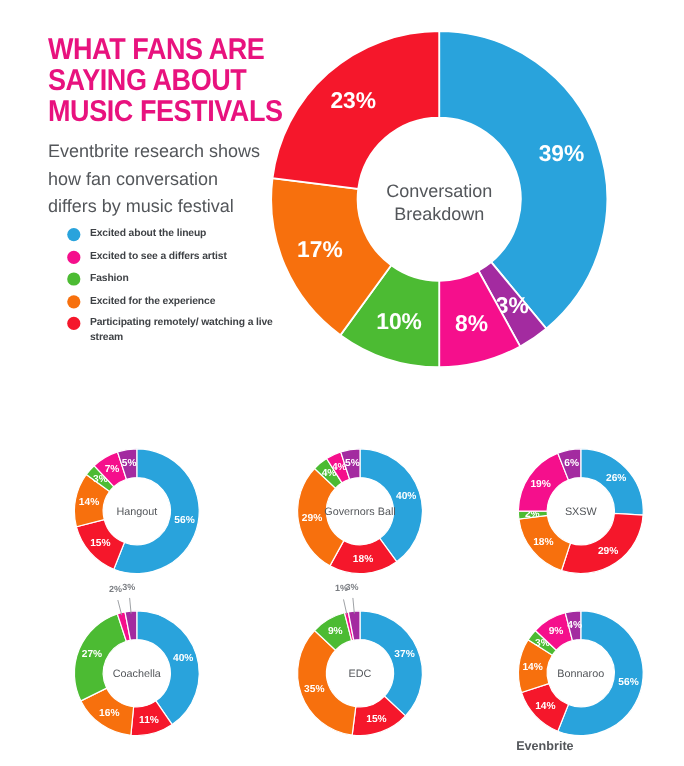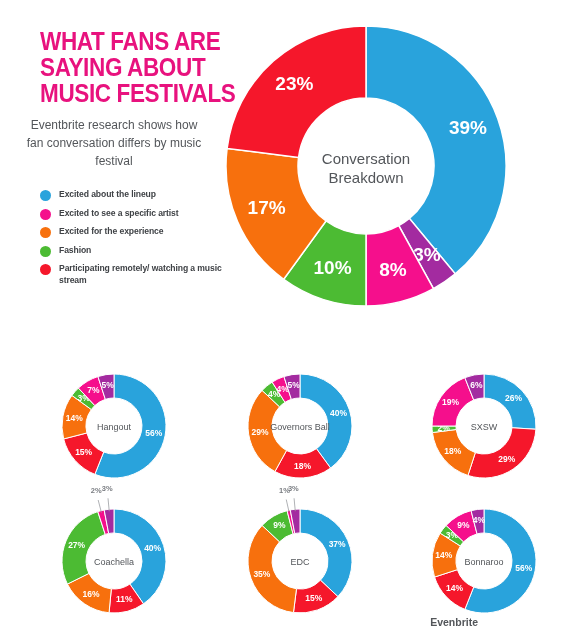--- a/index.html
+++ b/index.html
@@ -14,27 +14,27 @@
   .headline{
     position:absolute;left:40px;top:28px;width:215px;
     font-family:"Liberation Sans",sans-serif;
     font-weight:bold;font-size:25px;line-height:1.04;
     letter-spacing:-0.4px;color:#E8127E;
     text-transform:uppercase;
     transform:scaleX(0.90);transform-origin:left top;
   }
   .headline div{white-space:nowrap;}
   .subhead{
-    position:absolute;left:24px;top:116px;width:180px;
-    font-size:12px;line-height:1.52;color:#53565A;text-align:center;
+    position:absolute;left:40px;top:116px;width:180px;
+    font-size:15px;line-height:1.52;color:#53565A;
   }
 
   
   .legend{position:absolute;left:40px;top:189px;width:200px;}
-  .legend-row{display:flex;align-items:flex-start;margin-bottom:6.6px;}
+  .legend-row{display:flex;align-items:flex-start;margin-bottom:6.6px;margin-left:16px;}
   .legend-dot{
     width:11px;height:11px;border-radius:50%;
     flex:0 0 11px;margin-top:1px;margin-right:8px;
   }
   .legend-label{
     font-size:8.6px;line-height:1.3;color:#3f4246;font-weight:bold;
     letter-spacing:-0.1px;
   }
 
   
@@ -72,33 +72,33 @@
 
   <div class="subhead">Eventbrite research shows how fan conversation differs by music festival</div>
 
   <div class="legend" id="legend">
       <div class="legend-row">
         <span class="legend-dot" style="background: rgb(41, 163, 220);"></span>
         <span class="legend-label">Excited about the lineup</span>
       </div>
       <div class="legend-row">
         <span class="legend-dot" style="background: rgb(245, 15, 140);"></span>
-        <span class="legend-label">Excited to see a specific artist</span>
+        <span class="legend-label">Excited to see a differs artist</span>
+      </div>
+      <div class="legend-row">
+        <span class="legend-dot" style="background: rgb(76, 187, 51);"></span>
+        <span class="legend-label">Fashion</span>
       </div>
       <div class="legend-row">
         <span class="legend-dot" style="background: rgb(247, 112, 13);"></span>
         <span class="legend-label">Excited for the experience</span>
       </div>
       <div class="legend-row">
-        <span class="legend-dot" style="background: rgb(76, 187, 51);"></span>
-        <span class="legend-label">Fashion</span>
-      </div>
-      <div class="legend-row">
         <span class="legend-dot" style="background: rgb(245, 23, 43);"></span>
-        <span class="legend-label">Participating remotely/ watching a music stream</span>
+        <span class="legend-label">Participating remotely/ watching a live stream</span>
       </div>
     </div>
 
   <div class="chart" id="main-chart">
       <svg width="296" height="296" viewBox="0 0 296 296">
         <path d="M 148 8 A 140 140 0 0 1 237.23935856481654 255.8718539886105 L 191.3448313029109 200.39490050875366 A 68 68 0 0 0 148 80 Z" fill="#29A3DC" stroke="#ffffff" stroke-width="1.5"></path>
         <text class="slice-label" font-size="19" fill="#ffffff" x="249.9162048931217" y="111.30790847903003">39%</text>
         <path d="M 237.23935856481654 255.8718539886105 A 140 140 0 0 1 215.44551437424008 270.68293520614094 L 180.75924983891662 207.58885424298273 A 68 68 0 0 0 191.3448313029109 200.39490050875366 Z" fill="#A32BA0" stroke="#ffffff" stroke-width="1.5"></path>
         <text class="slice-label" font-size="19" fill="#ffffff" x="208.8848714889428" y="237.58936780542055">3%</text>
         <path d="M 215.44551437424008 270.68293520614094 A 140 140 0 0 1 147.99999999999994 288 L 147.99999999999997 216 A 68 68 0 0 0 180.75924983891662 207.58885424298273 Z" fill="#F50F8C" stroke="#ffffff" stroke-width="1.5"></path>

